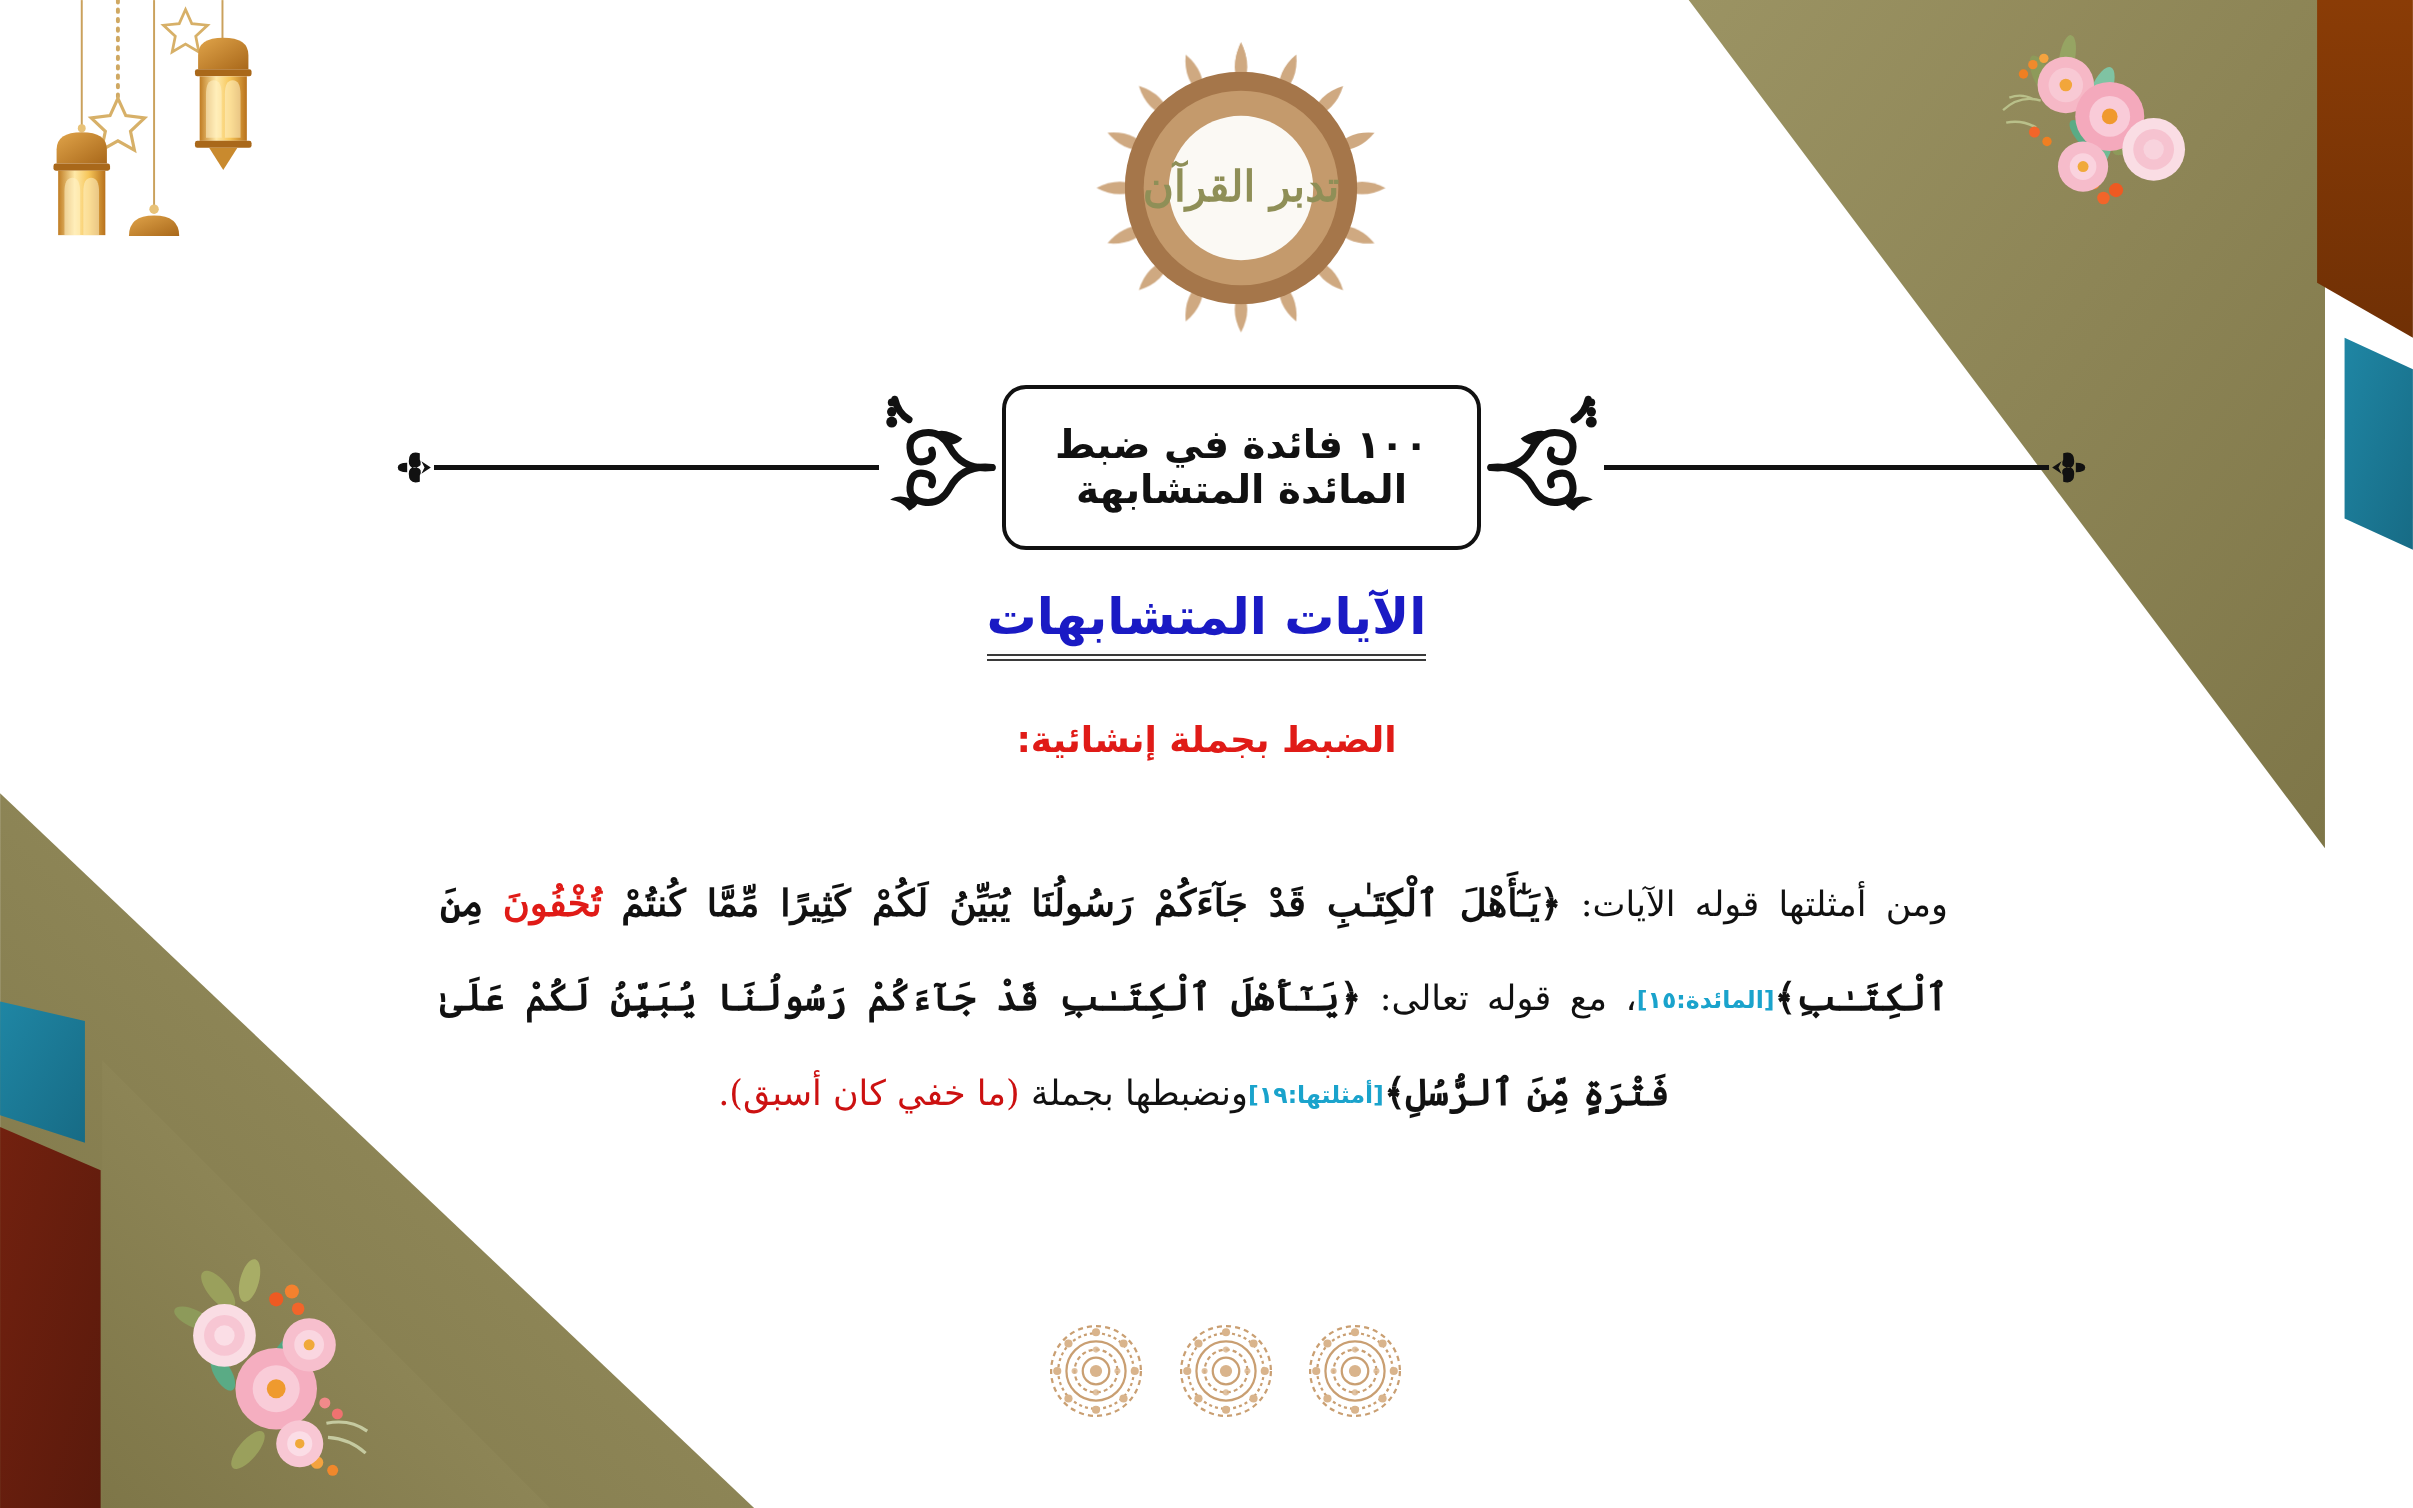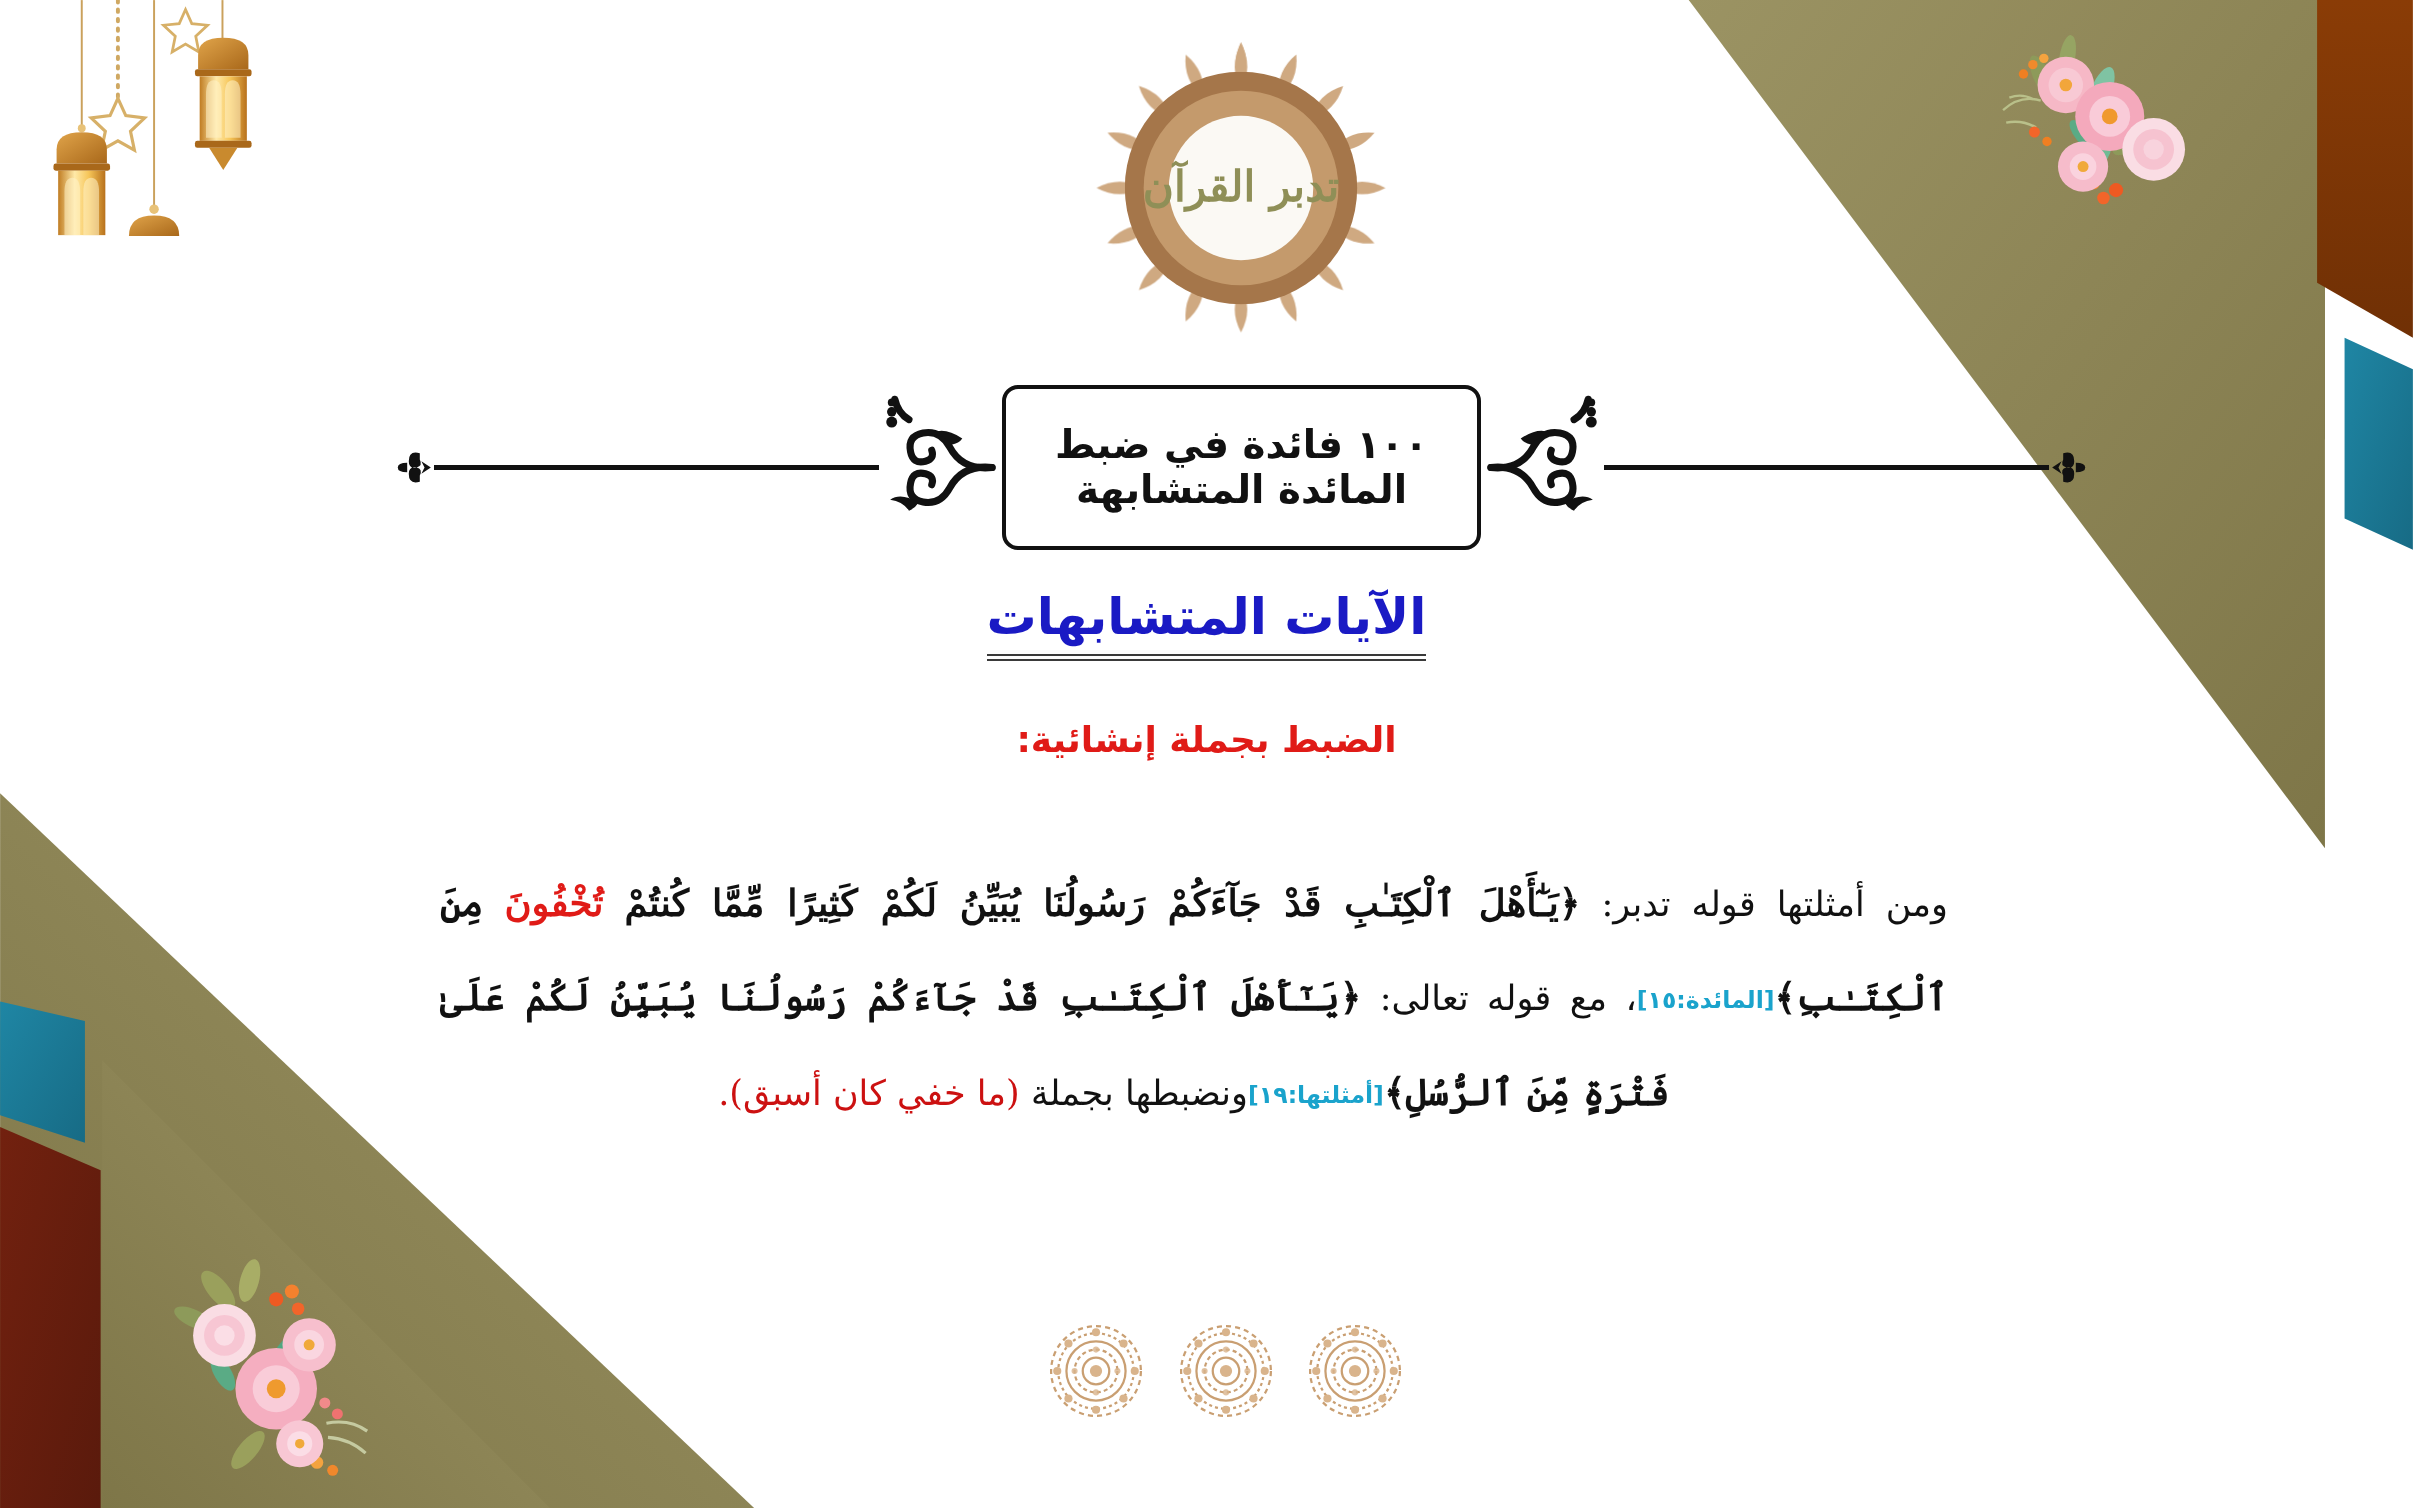--- a/index.html
+++ b/index.html
@@ -29,21 +29,21 @@
   }
   .rule-wrap{flex:1;display:flex;align-items:center;height:100%;}
   .rule-line{flex:1;height:5.5px;background:#111;}
   .flourish{width:118px;height:149px;flex:none;}
   .endcap{width:41px;height:57px;flex:none;}
 
   #title-box{
     flex:none;
     width:471px;height:157px;
     border:4.7px solid #111;
-    border-radius:16px;
+    border-radius:24px;
     background:#fff;
     display:flex;flex-direction:column;
     align-items:center;justify-content:center;
     gap:1.6px;
     margin:0 4.7px;
   }
   .title-line{
     font-family:"DejaVu Sans","Liberation Sans",sans-serif;
     font-weight:bold;
     font-size:39px;
@@ -410,21 +410,21 @@
 
   <div id="blue-heading">
     <span class="bh-text">الآيات المتشابهات</span>
   </div>
 
   <div id="red-subtitle">
     <span class="rs-text">الضبط بجملة إنشائية:</span>
   </div>
 
   <div id="body-text">
-    <span>ومن أمثلتها قوله تدبر:</span>
+    <span>ومن أمثلتها قوله الآيات:</span>
     <span class="quran">﴿يَـٰٓأَهْلَ ٱلْكِتَـٰبِ قَدْ جَآءَكُمْ رَسُولُنَا يُبَيِّنُ لَكُمْ كَثِيرًا مِّمَّا كُنتُمْ</span>
     <span class="quran red-word">تُخْفُونَ</span>
     <span class="quran">مِنَ ٱلْكِتَـٰبِ﴾</span><span class="ref">[المائدة:١٥]</span><span>، مع قوله تعالى:</span>
     <span class="quran">﴿يَـٰٓأَهْلَ ٱلْكِتَـٰبِ قَدْ جَآءَكُمْ رَسُولُنَا يُبَيِّنُ لَكُمْ عَلَىٰ فَتْرَةٍ مِّنَ ٱلرُّسُلِ﴾</span><span class="ref">[أمثلتها:١٩]</span><span>ونضبطها بجملة</span>
     <span class="red-phrase">(ما خفي كان أسبق).</span>
   </div>
 
   <div id="rosettes">
     <svg class="rosette" viewBox="0 0 100 100" xmlns="http://www.w3.org/2000/svg">
       <g fill="none" stroke="#c79a6b" stroke-width="2.2" opacity=".95">

